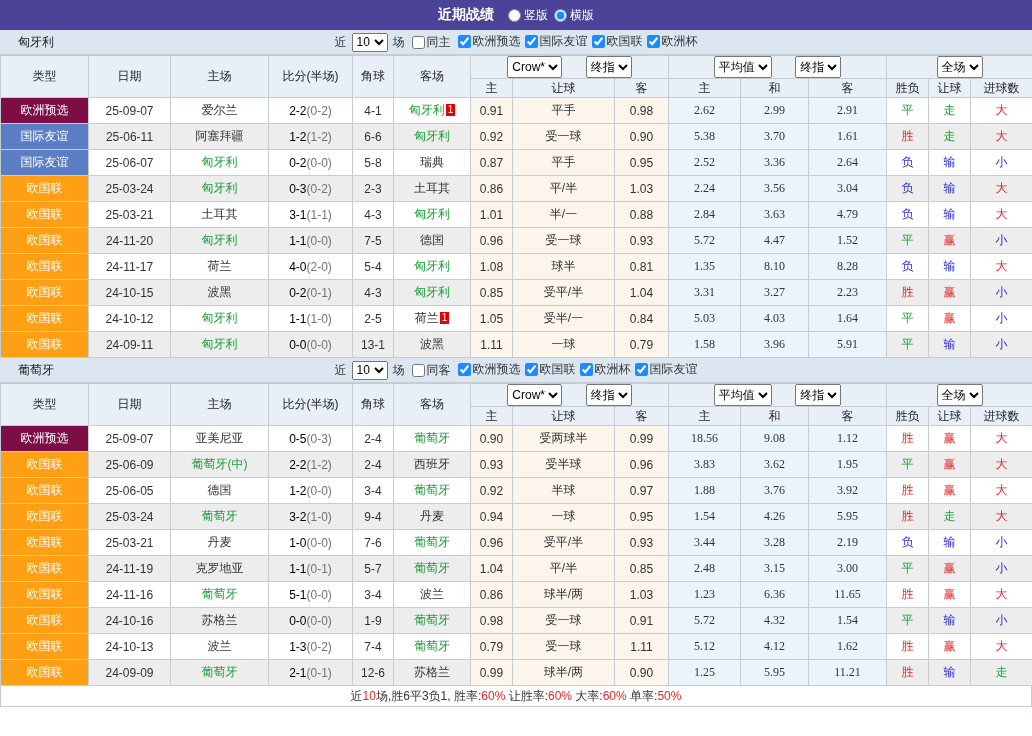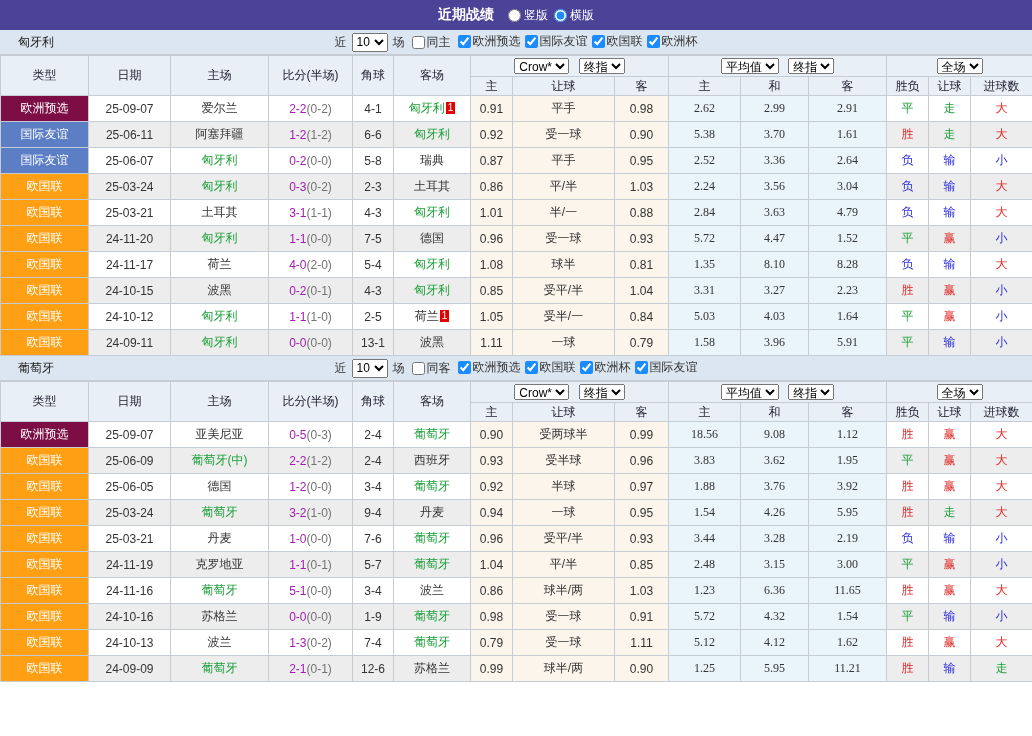--- a/index.html
+++ b/index.html
@@ -44,29 +44,29 @@
   th, td {
     border: 1px solid #c6ccd4;
     text-align: center;
     padding: 0 2px;
     white-space: nowrap;
     overflow: hidden;
   }
   thead th { background: #E9EFF6; font-weight: normal; color: #223; }
   .hrow1 th { height: 21px; }
   .hrow2 th { height: 19px; }
-  .hrow1 select { font-size: 12px; height: 16px; margin: 0 3px; }
+  .hrow1 select { font-size: 12px; height: 22px; margin: 0 10px; }
   tbody td { height: 26px; }
   .c-type { color: #fff; }
   .c-odds { background: #FBF5EC; }
   .c-avg  { background: #EAF4FB; font-family: Liberation Serif, serif; }
   tr.even td.c-plain { background: #EDEDED; }
   tr.odd  td.c-plain { background: #fff; }
   .green { color: #1FA03C; }
-  .ft { color: #a21caf; }
+  .ft { color: #000000; }
   .ht { color: #737373; }
   .card-badge {
     display: inline-block;
     background: #E60000;
     color: #fff;
     font-size: 10px;
     line-height: 12px;
     padding: 0 2px;
     margin-left: 1px;
     vertical-align: 1px;
@@ -598,14 +598,17 @@
             <td class="c-odds">0.90</td>
             <td class="c-avg">1.25</td>
             <td class="c-avg">5.95</td>
             <td class="c-avg">11.21</td>
             <td class="c-plain c-red">胜</td>
             <td class="c-plain c-blue">输</td>
             <td class="c-plain c-green">走</td>
           </tr>
         </tbody>
     </table>
+    <div class="summary">
+      <span>近</span><span class="red">10</span><span>场,胜6平3负1, 胜率:</span><span class="red">60%</span><span> 让胜率:</span><span class="red">60%</span><span> 大率:</span><span class="red">60%</span><span> 单率:</span><span class="red">50%</span>
+    </div>
   </div>
 </div>
 
 </body></html>

